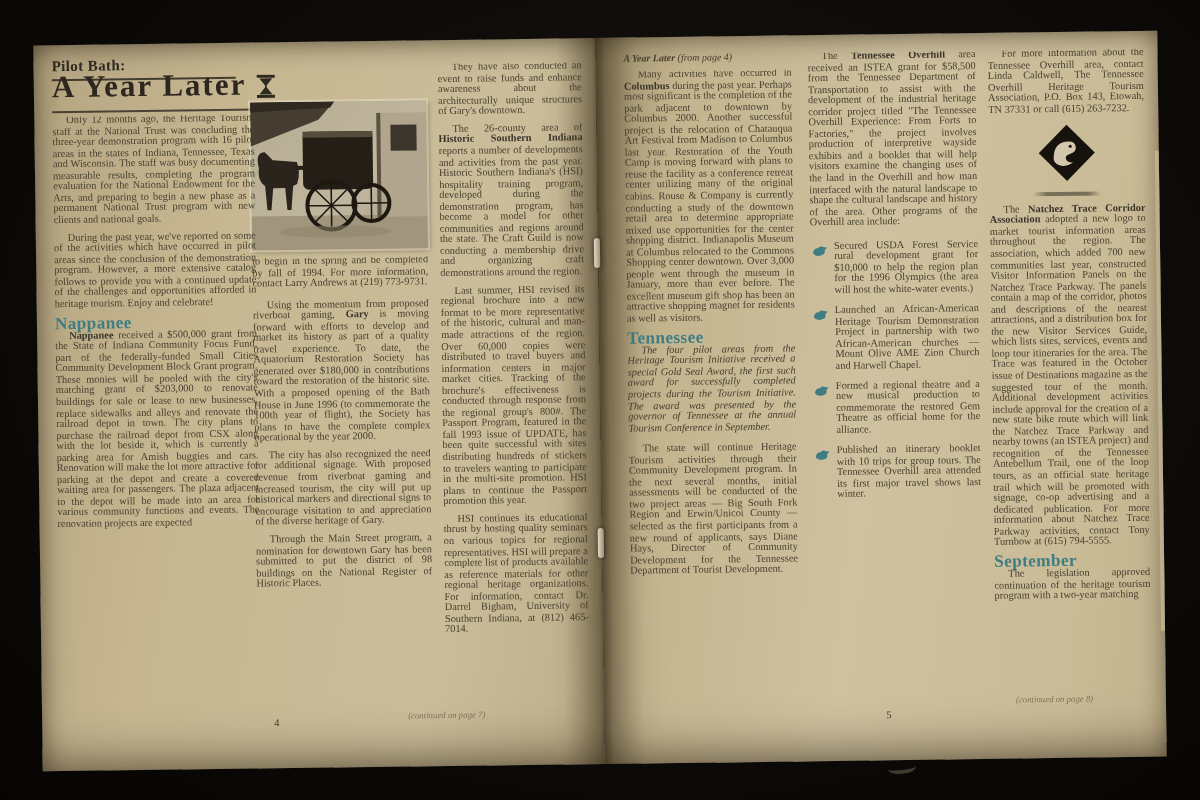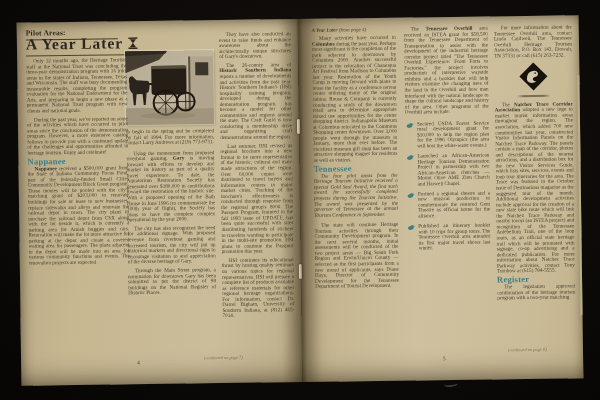--- a/index.html
+++ b/index.html
@@ -48,21 +48,21 @@
   .pagenum{position:absolute;font-size:5.2px;color:#47402f;}
   .cont-note{position:absolute;font-size:4.4px;font-style:italic;color:#47402f;opacity:.6;white-space:nowrap;}
 </style>
 </head>
 <body>
 
 <div class="spread">
 
   <div class="page page-left">
 
-    <div class="kicker">Pilot Areas:</div>
+    <div class="kicker">Pilot Bath:</div>
 
     <div class="title-row">
       <span class="title">A Year Later</span>
       <svg width="10" height="12" viewBox="0 0 10 12">
         <rect x="0.5" y="0.2" width="9" height="1.5" fill="#2e2921"></rect>
         <rect x="0.5" y="10.3" width="9" height="1.5" fill="#2e2921"></rect>
         <path d="M1.8,2 h6.4 L5.4,5.6 v0.8 L8.2,10 H1.8 L4.6,6.4 v-0.8 Z" fill="#2e2921"></path>
       </svg>
     </div>
 
@@ -167,21 +167,21 @@
       <p><span>For more information about the Tennessee Overhill area, contact Linda Caldwell, The Tennessee Overhill Heritage Tourism Association, P.O. Box 143, Etowah, TN 37331 or call (615) 263-7232.</span></p>
       <div class="logo-wrap">
         <svg width="30" height="29" viewBox="0 0 30 30">
           <polygon points="15,0.5 29.5,15 15,29.5 0.5,15" fill="#16120c"></polygon>
           <path d="M8.2,18.2 Q8,10.5 14.2,9.3 Q19.2,8.4 19.7,12 Q20,14.6 16.6,15.6 Q13.6,16.4 14.7,18.6 Q15.4,20.1 18.2,20 Q14.4,22.7 10.8,21.2 Q8.4,20.2 8.2,18.2 Z" fill="#d3c8ae"></path>
           <circle cx="16.8" cy="11.6" r="0.8" fill="#16120c"></circle>
         </svg>
         <div class="logo-rule"></div>
       </div>
       <p><span>The </span><b>Natchez Trace Corridor Association</b><span> adopted a new logo to market tourist information areas throughout the region. The association, which added 700 new communities last year, constructed Visitor Information Panels on the Natchez Trace Parkway. The panels contain a map of the corridor, photos and descriptions of the nearest attractions, and a distribution box for the new Visitor Services Guide, which lists sites, services, events and loop tour itineraries for the area. The Trace was featured in the October issue of Destinations magazine as the suggested tour of the month. Additional development activities include approval for the creation of a new state bike route which will link the Natchez Trace Parkway and nearby towns (an ISTEA project) and recognition of the Tennessee Antebellum Trail, one of the loop tours, as an official state heritage trail which will be promoted with signage, co-op advertising and a dedicated publication. For more information about Natchez Trace Parkway activities, contact Tony Turnbow at (615) 794-5555.</span></p>
-      <div class="sec-h">Register</div>
+      <div class="sec-h">September</div>
       <p><span>The legislation approved continuation of the heritage tourism program with a two-year matching</span></p>
     </div>
 
     <div class="cont-note" style="left:206px;top:331px;">(continued on page 8)</div>
     <div class="pagenum" style="left:141px;top:338px;">5</div>
 
     <div class="fore-edge"></div>
   </div>
 
   <div class="gutter"></div>

